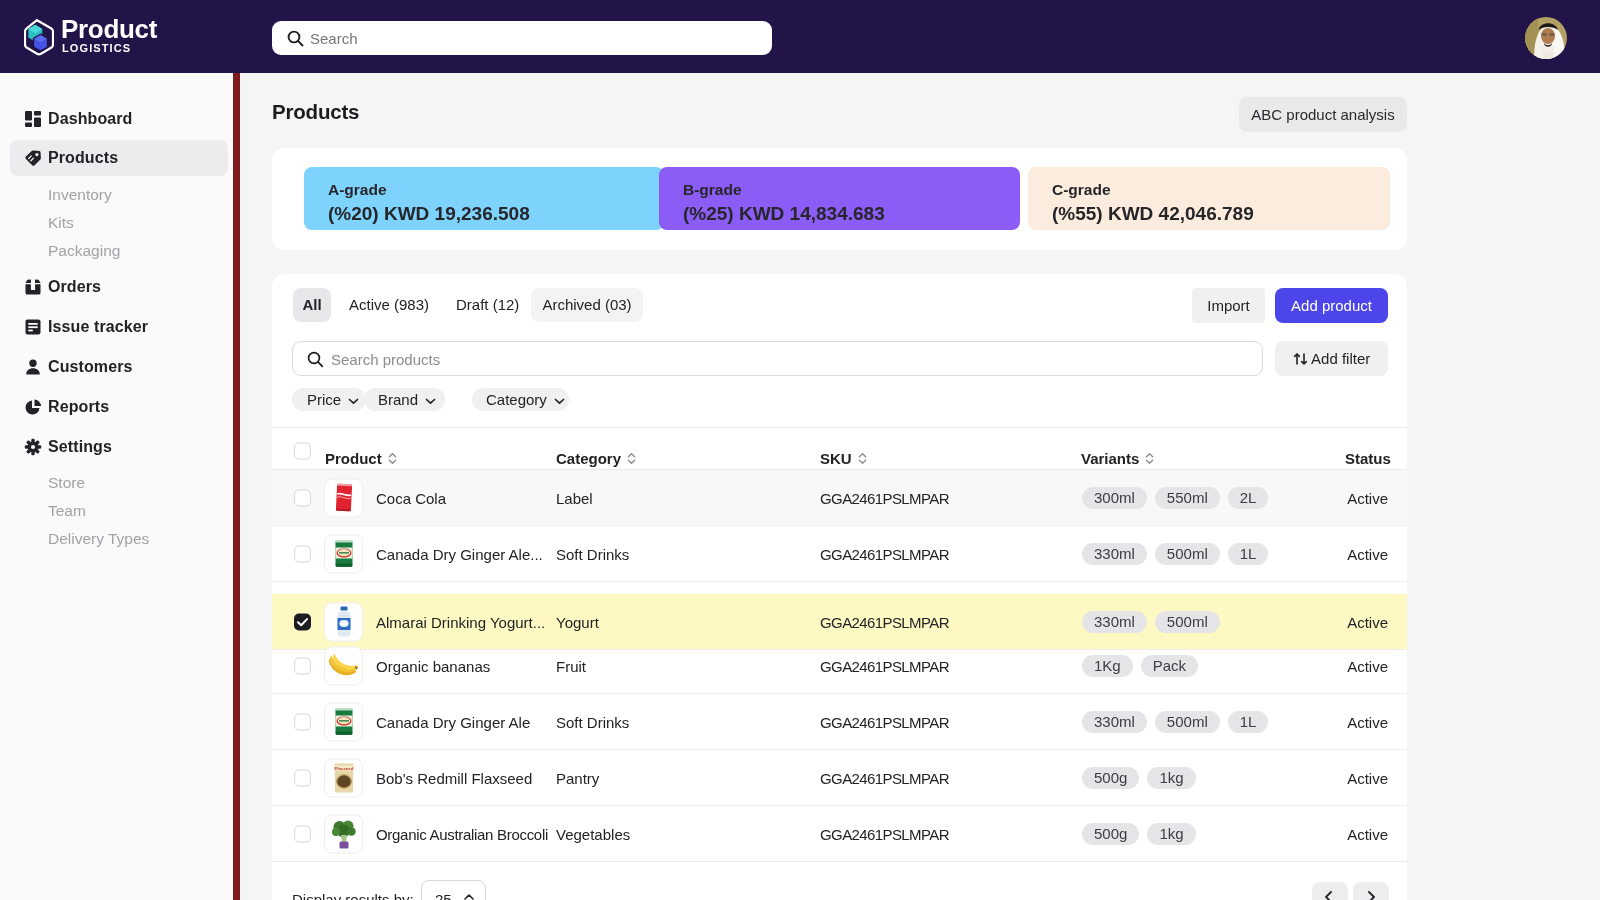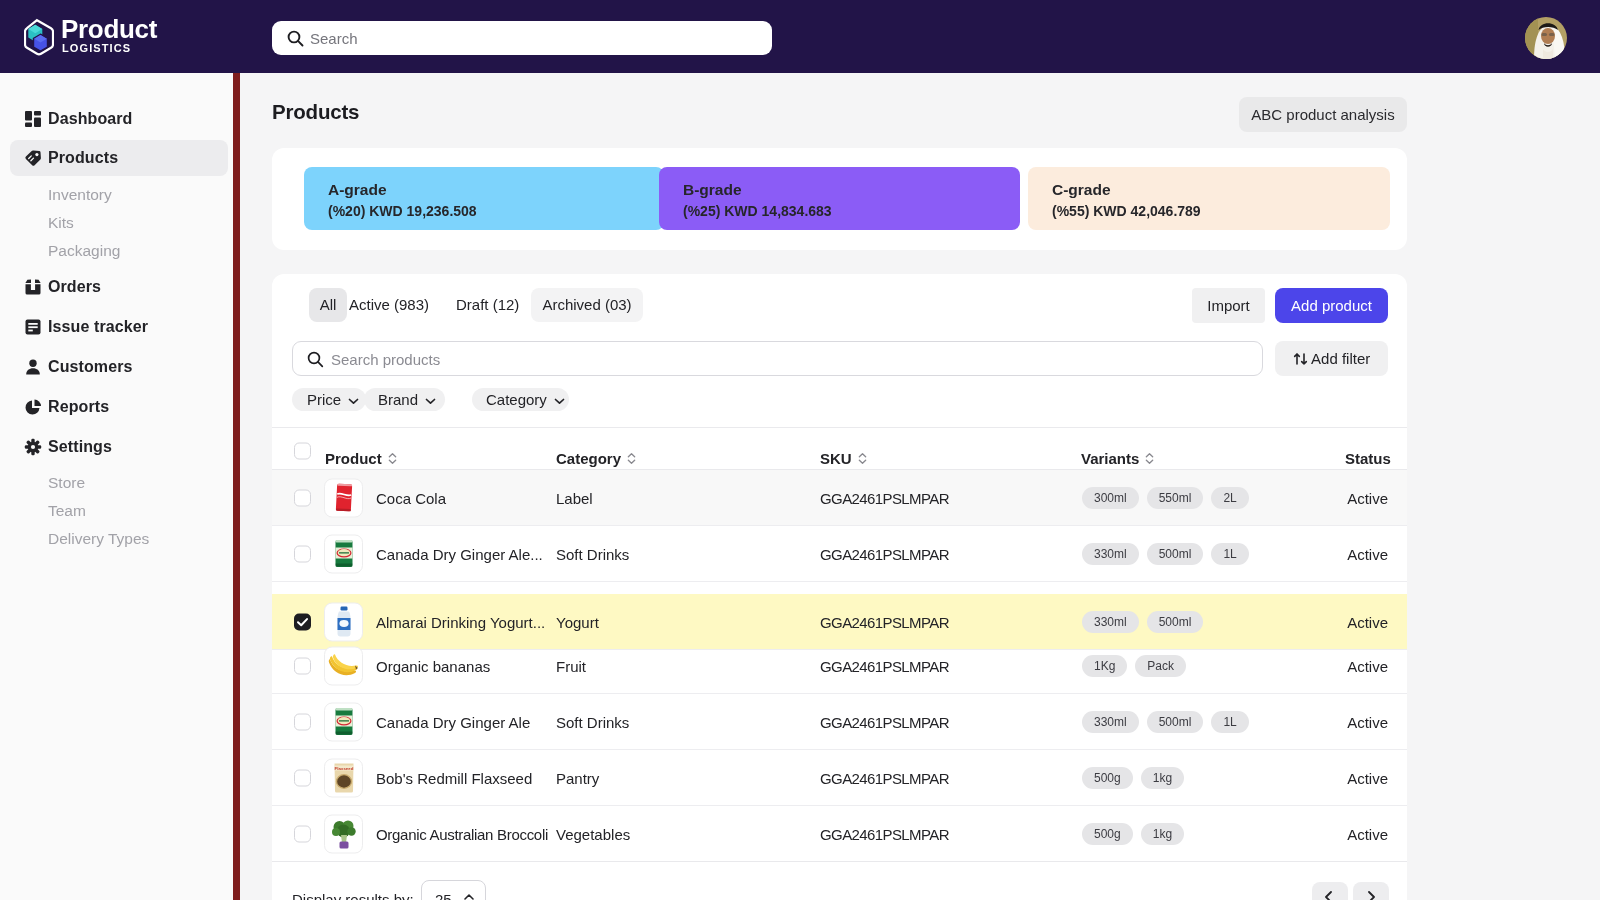--- a/index.html
+++ b/index.html
@@ -24,29 +24,29 @@
 .nav-hl { position:absolute; left:10px; width:218px; height:36px; background:#ececee; border-radius:8px; }
 .nav-sub { position:absolute; left:48px; transform:translateY(-50%); font-size:15.5px; color:#a2a2a8; }
 
 
 .title { position:absolute; left:272px; top:100px; font-size:20.5px; font-weight:700; color:#1c1c20; letter-spacing:-0.2px; }
 .abc-btn { position:absolute; left:1239px; top:97px; width:168px; height:35px; background:#e9e9ea; border-radius:8px; font-size:15px; color:#2a2a2e; text-align:center; line-height:35px; }
 
 .card1 { position:absolute; left:272px; top:148px; width:1135px; height:102px; background:#fff; border-radius:12px; }
 .grade { position:absolute; top:19px; height:63px; border-radius:8px; padding:14px 0 0 24px; }
 .grade .g1 { font-size:15.5px; font-weight:700; color:#26262a; }
-.grade .g2 { font-size:14px; font-weight:700; color:#26262a; margin-top:4px; }
+.grade .g2 { font-size:19px; font-weight:700; color:#26262a; margin-top:4px; }
 .gA { left:20px; width:360px; background:#7dd3fc;margin-left:12px; }
 .gB { left:387px; width:361px; background:#8b5cf6; }
 .gC { left:756px; width:362px; background:#fcecdd; }
 
 .card2 { position:absolute; left:272px; top:274px; width:1135px; height:660px; background:#fff; border-radius:12px; }
 
 
-.tab-all { position:absolute; left:21px; top:14px; width:38px; height:34px; background:#e7e7e9; border-radius:8px; font-size:15px; font-weight:400; color:#232327; text-align:center; line-height:34px;margin-left:16px; }
+.tab-all { position:absolute; left:21px; top:14px; width:38px; height:34px; background:#e7e7e9; border-radius:8px; font-size:15px; font-weight:700; color:#232327; text-align:center; line-height:34px; }
 .tab-txt { position:absolute; top:14px; height:34px; font-size:15px; color:#232327; line-height:34px; }
 .tab-arch { position:absolute; left:259px; top:14px; width:112px; height:34px; background:#f3f3f4; border-radius:8px; font-size:15px; color:#232327; text-align:center; line-height:34px; }
 .imp-btn { position:absolute; left:920px; top:14px; width:73px; height:35px; background:#f0f0f1; border-radius:4px; font-size:15px; color:#232327; text-align:center; line-height:35px; }
 .add-btn { position:absolute; left:1003px; top:14px; width:113px; height:35px; background:#4c45ea; border-radius:8px; font-size:15px; color:#fff; text-align:center; line-height:35px; }
 
 
 .psearch { position:absolute; left:20px; top:67px; width:971px; height:35px; border:1px solid #d9d9de; border-radius:9px; background:#fff; }
 .psearch svg { position:absolute; left:14px; top:9px; }
 .psearch span { position:absolute; left:38px; top:9px; font-size:15px; color:#8b8b92; }
 .filter-btn { position:absolute; left:1003px; top:67px; width:113px; height:35px; background:#f0f0f1; border-radius:8px; font-size:15px; color:#232327; line-height:35px; text-align:center; }
@@ -59,21 +59,21 @@
 .thead { position:absolute; left:0; top:158px; width:1135px; height:38px; border-bottom:1px solid #e9e9ec; }
 .th { position:absolute; top:50%; transform:translateY(-50%); font-size:15px; font-weight:700; color:#232327;margin-top:7px; }
 .sorticon { display:inline-block; margin-left:6px; vertical-align:-1px; }
 .row { position:absolute; left:0; width:1135px; height:56px; border-bottom:1px solid #ededf0; }
 .cell { position:absolute; top:50%; transform:translateY(-50%); font-size:15px; color:#232327; }
 .cbx { position:absolute; left:22px; top:50%; transform:translateY(-50%); width:17px; height:17px; border:1.5px solid #d6d6db; border-radius:5px; background:#fff; }
 .cbx-checked { position:absolute; left:22px; top:50%; transform:translateY(-50%); width:17px; height:17px; border-radius:5px; background:#1d1d21; }
 .thumb { position:absolute; left:52px; top:50%; transform:translateY(-50%); width:39px; height:39px; background:#fff; border:1px solid #ededee; border-radius:8px; }
 .thumb svg { position:absolute; left:50%; top:50%; transform:translate(-50%,-50%); }
 .chips { position:absolute; left:810px; top:50%; transform:translateY(-50%); display:flex; gap:8px; }
-.chip { height:22px; background:#e5e5e7; border-radius:11px; font-size:12px; color:#3c3c42; line-height:22px; padding:0 12px; }
+.chip { height:22px; background:#e5e5e7; border-radius:11px; font-size:15px; color:#3c3c42; line-height:22px; padding:0 12px; }
 .status { position:absolute; right:19px; top:50%; transform:translateY(-50%); font-size:15px; color:#232327; }
 
 
 .foot-lbl { position:absolute; left:20px; top:617px; font-size:15px; color:#232327; }
 .foot-sel { position:absolute; left:149px; top:606px; width:65px; height:40px; border:1px solid #d6d6db; border-radius:8px; background:#fff; }
 .pagebtn { position:absolute; top:608px; width:36px; height:36px; background:#ededef; border-radius:8px; }
 </style>
 </head>
 <body>
 

